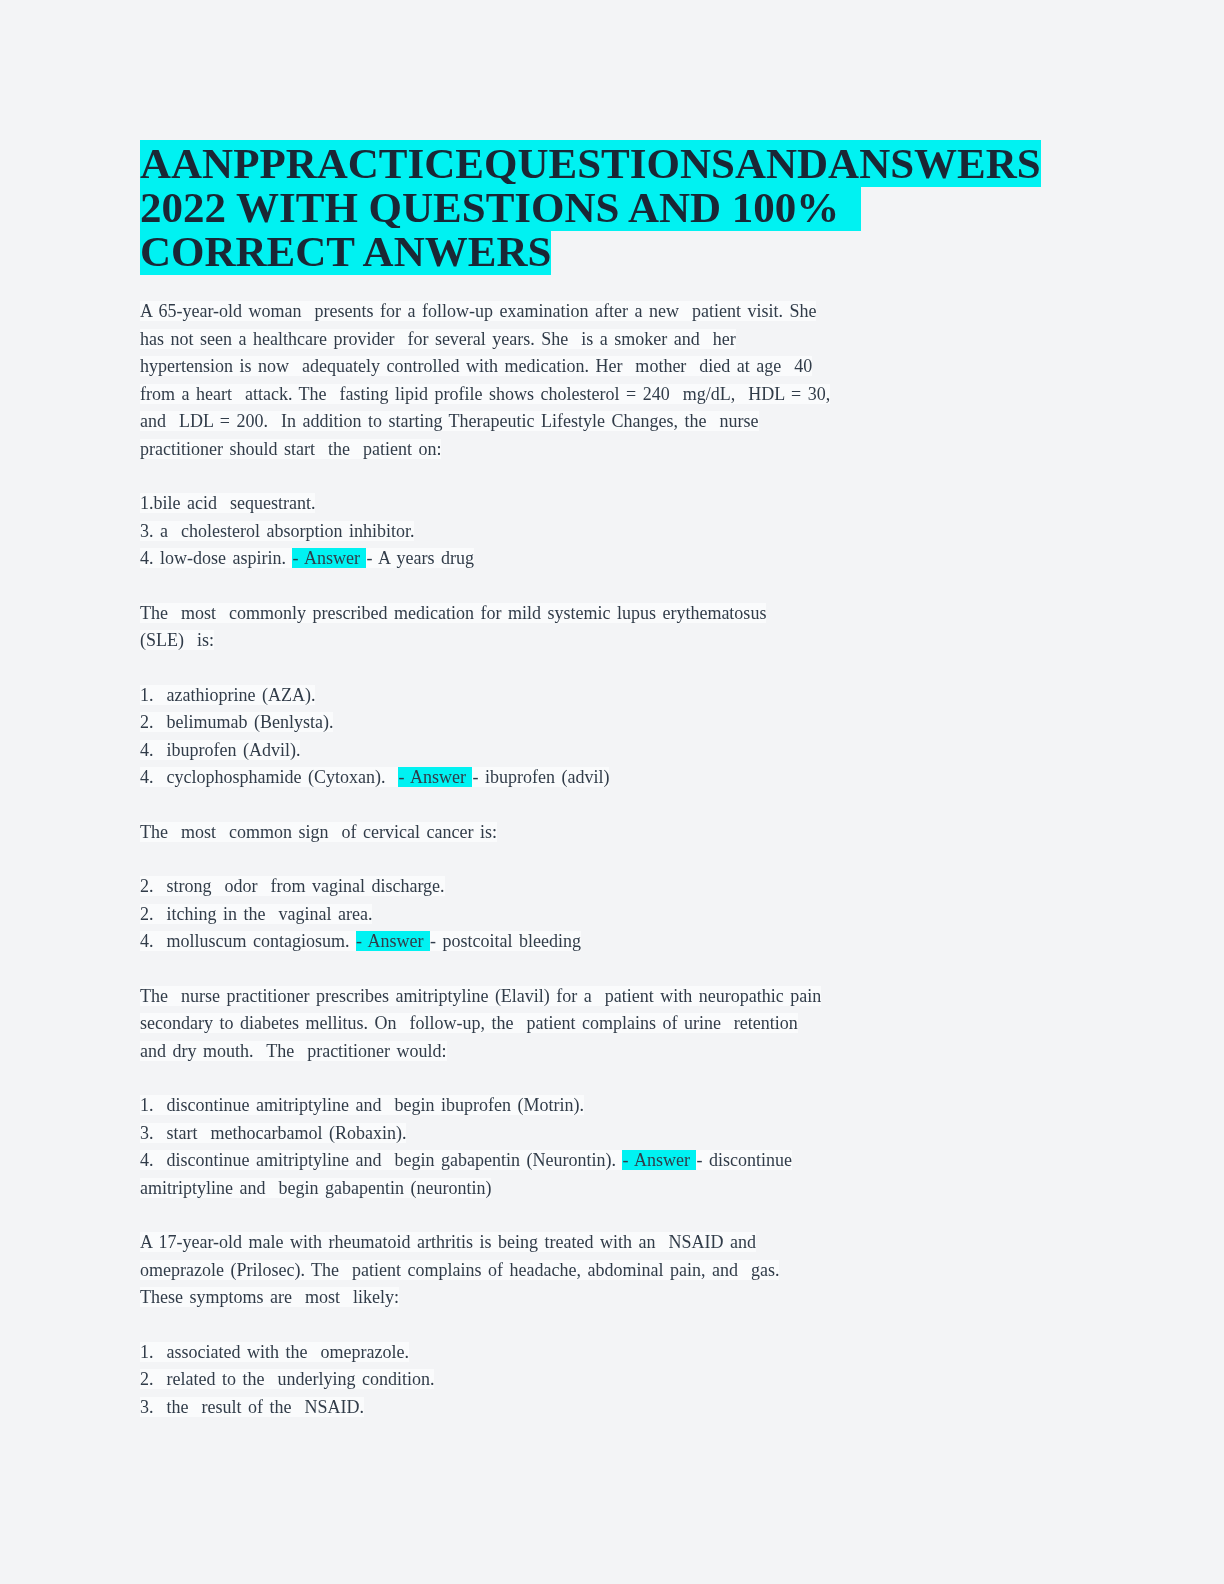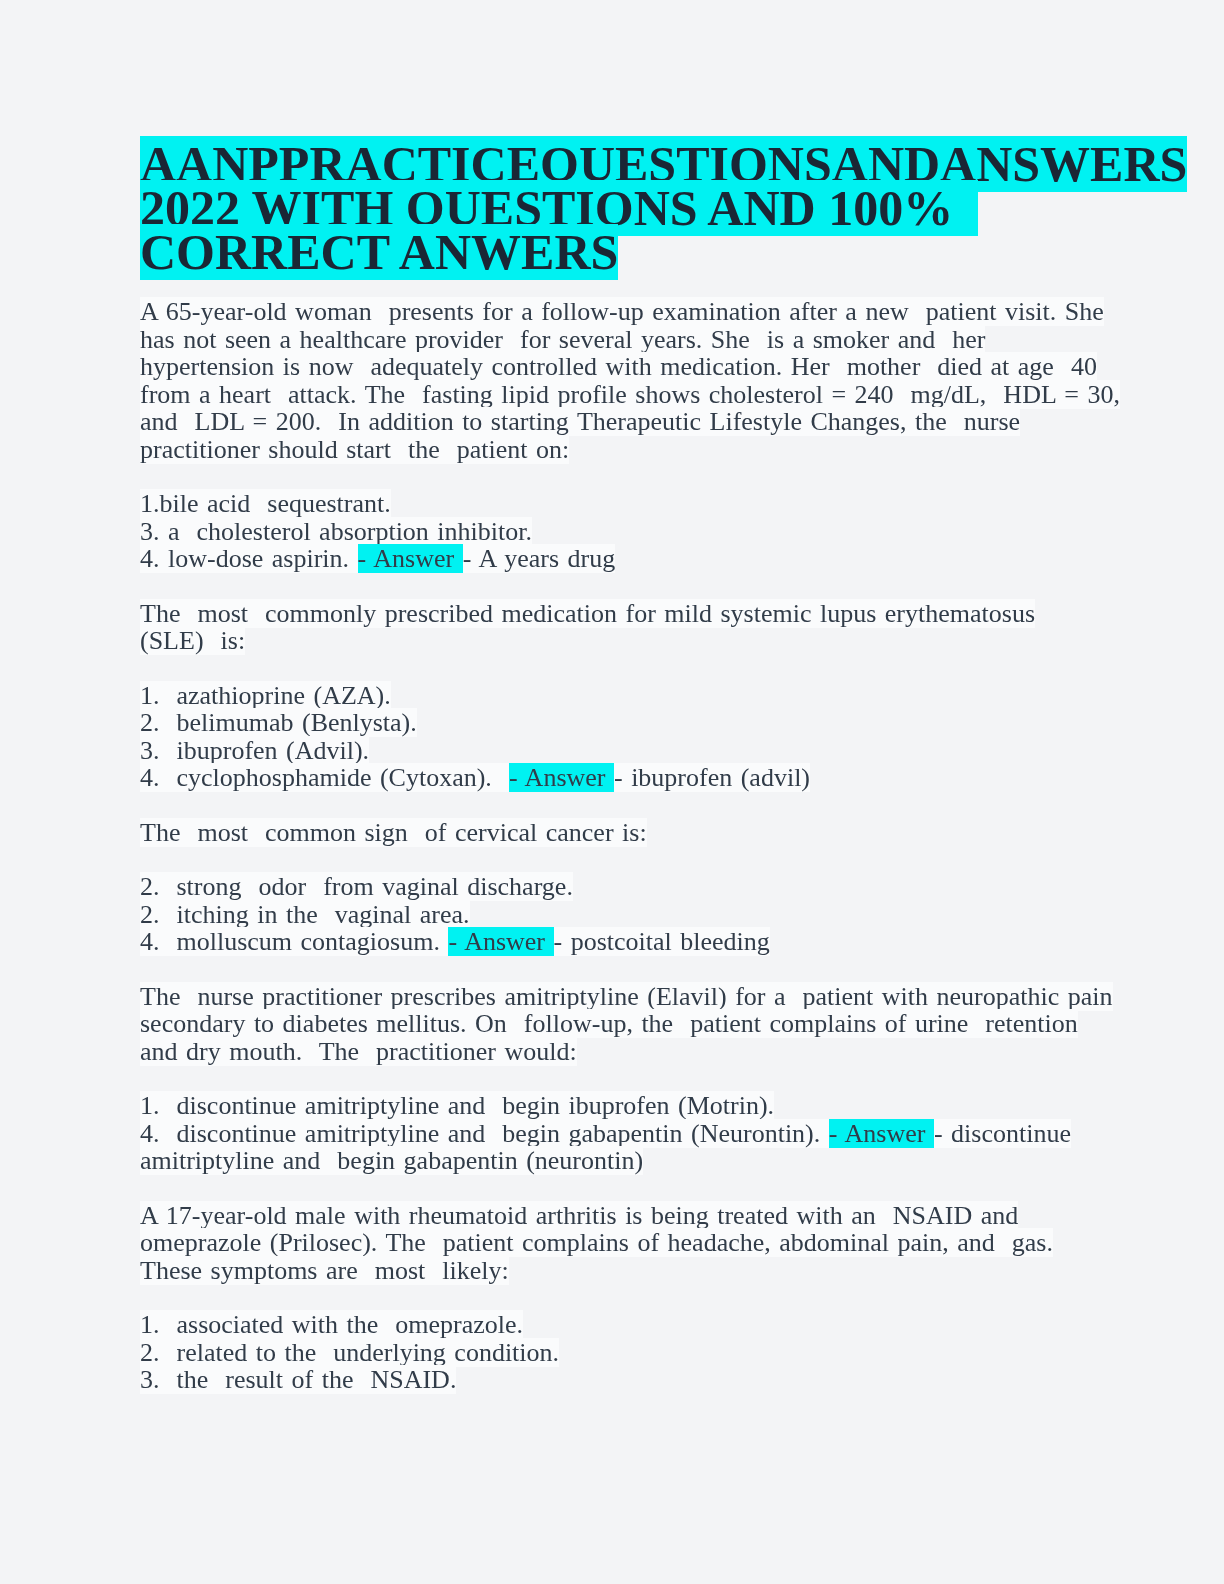--- a/index.html
+++ b/index.html
@@ -14,29 +14,29 @@
   body{
     background:var(--bg);
     overflow:hidden;
     font-family:"Liberation Serif","DejaVu Serif",serif;
   }
   .doc{
     padding:142px 40px 0 140px;
   }
   .block{
     color:var(--body-text);
-    font-size:26px;
+    font-size:18px;
     line-height:27.5px;
     word-spacing:2px;
     margin-bottom:27px;
   }
   .block.title{
     color:var(--title-text);
     font-weight:bold;
-    font-size:50px;
+    font-size:43px;
     line-height:44px;
     word-spacing:0;
     margin-bottom:24px;
   }
   .line{
     white-space:pre;
   }
   .seg{
     background:var(--line-bg);
   }
@@ -70,38 +70,39 @@
         <div class="line"><span class="seg">3. a  cholesterol absorption inhibitor.</span></div>
         <div class="line"><span class="seg">4. low-dose aspirin. </span><span class="seg hl">- Answer </span><span class="seg">- A years drug</span></div>
       </div>
       <div class="block question">
         <div class="line"><span class="seg">The  most  commonly prescribed medication for mild systemic lupus erythematosus</span></div>
         <div class="line"><span class="seg">(SLE)  is:</span></div>
       </div>
       <div class="block options">
         <div class="line"><span class="seg">1.  azathioprine (AZA).</span></div>
         <div class="line"><span class="seg">2.  belimumab (Benlysta).</span></div>
-        <div class="line"><span class="seg">3.  ibuprofen (Advil).</span></div>
+        <div class="line"><span class="seg">4.  ibuprofen (Advil).</span></div>
         <div class="line"><span class="seg">4.  cyclophosphamide (Cytoxan).  </span><span class="seg hl">- Answer </span><span class="seg">- ibuprofen (advil)</span></div>
       </div>
       <div class="block question">
         <div class="line"><span class="seg">The  most  common sign  of cervical cancer is:</span></div>
       </div>
       <div class="block options">
         <div class="line"><span class="seg">2.  strong  odor  from vaginal discharge.</span></div>
         <div class="line"><span class="seg">2.  itching in the  vaginal area.</span></div>
         <div class="line"><span class="seg">4.  molluscum contagiosum. </span><span class="seg hl">- Answer </span><span class="seg">- postcoital bleeding</span></div>
       </div>
       <div class="block question">
         <div class="line"><span class="seg">The  nurse practitioner prescribes amitriptyline (Elavil) for a  patient with neuropathic pain</span></div>
         <div class="line"><span class="seg">secondary to diabetes mellitus. On  follow-up, the  patient complains of urine  retention</span></div>
         <div class="line"><span class="seg">and dry mouth.  The  practitioner would:</span></div>
       </div>
       <div class="block options">
         <div class="line"><span class="seg">1.  discontinue amitriptyline and  begin ibuprofen (Motrin).</span></div>
+        <div class="line"><span class="seg">3.  start  methocarbamol (Robaxin).</span></div>
         <div class="line"><span class="seg">4.  discontinue amitriptyline and  begin gabapentin (Neurontin). </span><span class="seg hl">- Answer </span><span class="seg">- discontinue</span></div>
         <div class="line"><span class="seg">amitriptyline and  begin gabapentin (neurontin)</span></div>
       </div>
       <div class="block question">
         <div class="line"><span class="seg">A 17-year-old male with rheumatoid arthritis is being treated with an  NSAID and</span></div>
         <div class="line"><span class="seg">omeprazole (Prilosec). The  patient complains of headache, abdominal pain, and  gas.</span></div>
         <div class="line"><span class="seg">These symptoms are  most  likely:</span></div>
       </div>
       <div class="block options">
         <div class="line"><span class="seg">1.  associated with the  omeprazole.</span></div>

